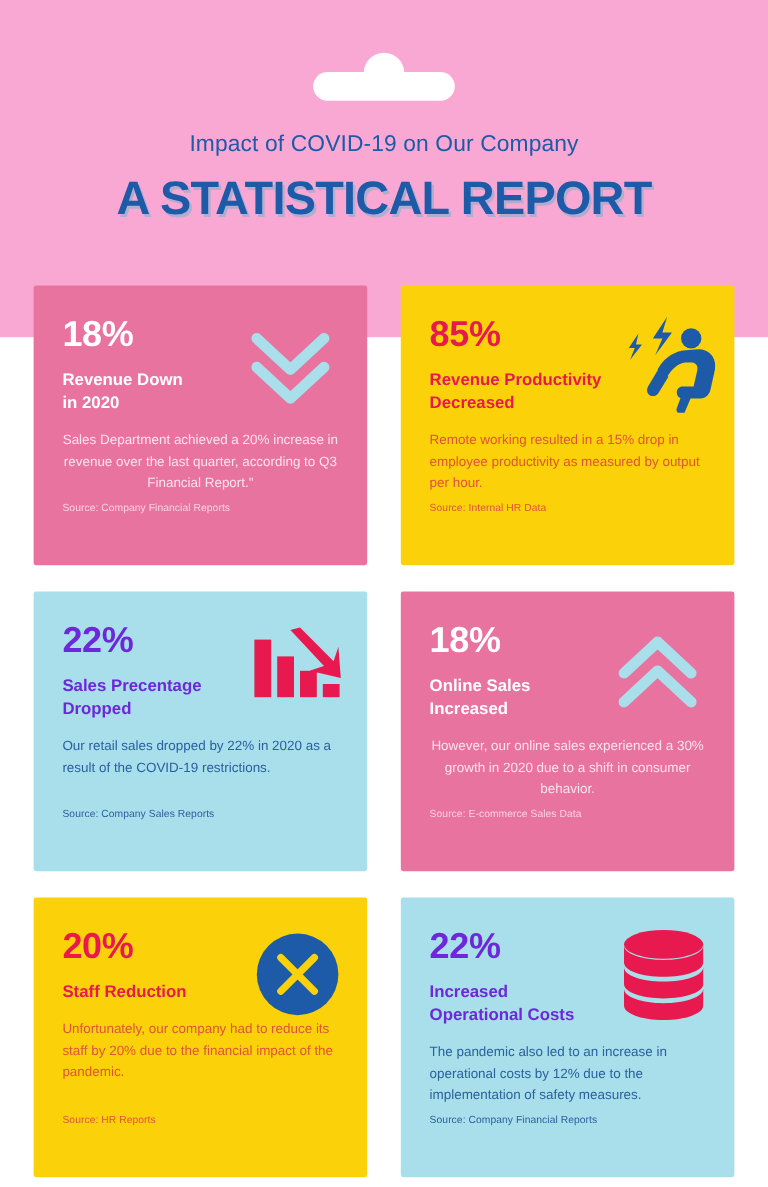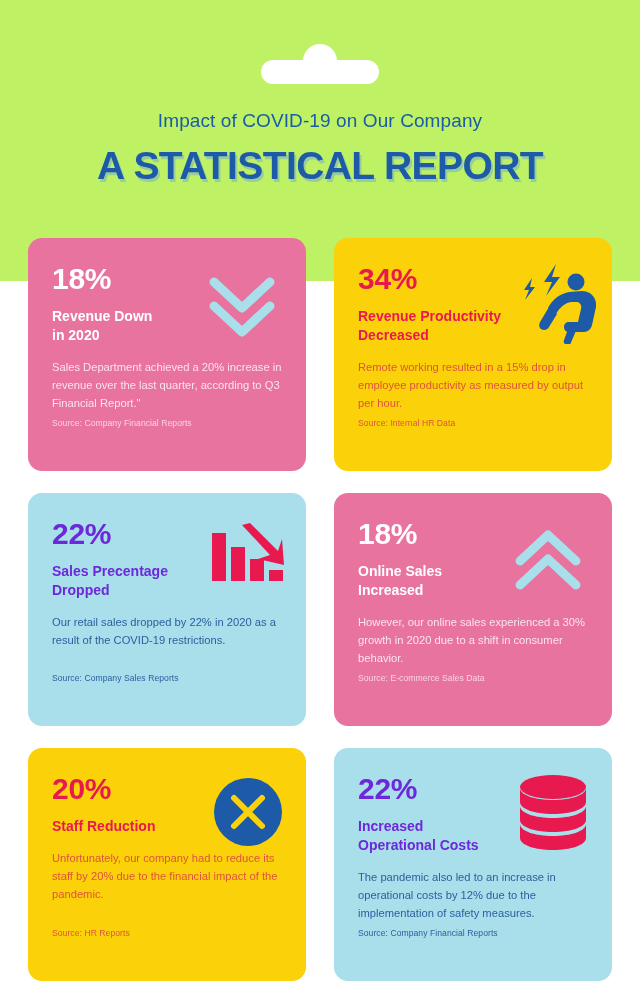--- a/index.html
+++ b/index.html
@@ -20,21 +20,21 @@
     background: #ffffff;
   }
 
   
   .header {
     position: absolute;
     left: 0;
     top: 0;
     width: 640px;
     height: 281px;
-    background: #bef264;
+    background: #f9a8d4;
     overflow: hidden;
   }
 
   .pin {
     position: absolute;
     left: 50%;
     top: 44px;
     transform: translateX(-50%);
     width: 118px;
     height: 40px;
@@ -92,21 +92,21 @@
     width: 584px;
     display: grid;
     grid-template-columns: 278px 278px;
     grid-template-rows: 233px 233px 233px;
     column-gap: 28px;
     row-gap: 22px;
   }
 
   .card {
     position: relative;
-    border-radius: 14px;
+    border-radius: 2px;
     padding: 26px 24px 0 24px;
     overflow: hidden;
   }
 
   .card.pink   { background: #e9739f; }
   .card.yellow { background: #fbd209; }
   .card.blue   { background: #a8dfeb; }
 
   .stat {
     font-size: 30px;
@@ -136,21 +136,21 @@
     left: 24px;
     bottom: 43px;
     font-size: 8.6px;
     font-weight: 400;
     letter-spacing: 0.05px;
   }
 
   
   .card.pink .stat,
   .card.pink .headline { color: #ffffff; }
-  .card.pink .body-text { color: #fbe3ec; }
+  .card.pink .body-text { color: #fbe3ec; text-align: center; }
   .card.pink .source    { color: #fad3e2; }
 
   .card.yellow .stat,
   .card.yellow .headline { color: #e8194f; }
   .card.yellow .body-text { color: #e0523c; }
   .card.yellow .source    { color: #e0523c; }
 
   .card.blue .stat,
   .card.blue .headline { color: #6d28d9; }
   .card.blue .body-text { color: #2b5f9e; }
@@ -199,21 +199,21 @@
         <svg width="84" height="84" viewBox="0 0 84 84" aria-hidden="true">
           <g fill="none" stroke="#a8dfeb" stroke-width="9" stroke-linecap="round" stroke-linejoin="round">
             <polyline points="14,18 42,44 70,18"></polyline>
             <polyline points="14,42 42,68 70,42"></polyline>
           </g>
         </svg>
       </div>
     </div>
 
     <div class="card yellow">
-      <div class="stat">34%</div>
+      <div class="stat">85%</div>
       <div class="headline" style="white-space:pre-line; max-width:200px;">Revenue Productivity
 Decreased</div>
       <div class="body-text wide">Remote working resulted in a 15% drop in employee productivity as measured by output per hour.</div>
       <div class="source">Source: Internal HR Data</div>
       <div class="icon-slot" style="top:22px; right:16px;">
         <svg width="84" height="84" viewBox="0 0 84 84" aria-hidden="true">
           <g fill="#1d5aa8">
 
             <circle cx="64" cy="22" r="8.5"></circle>
 

